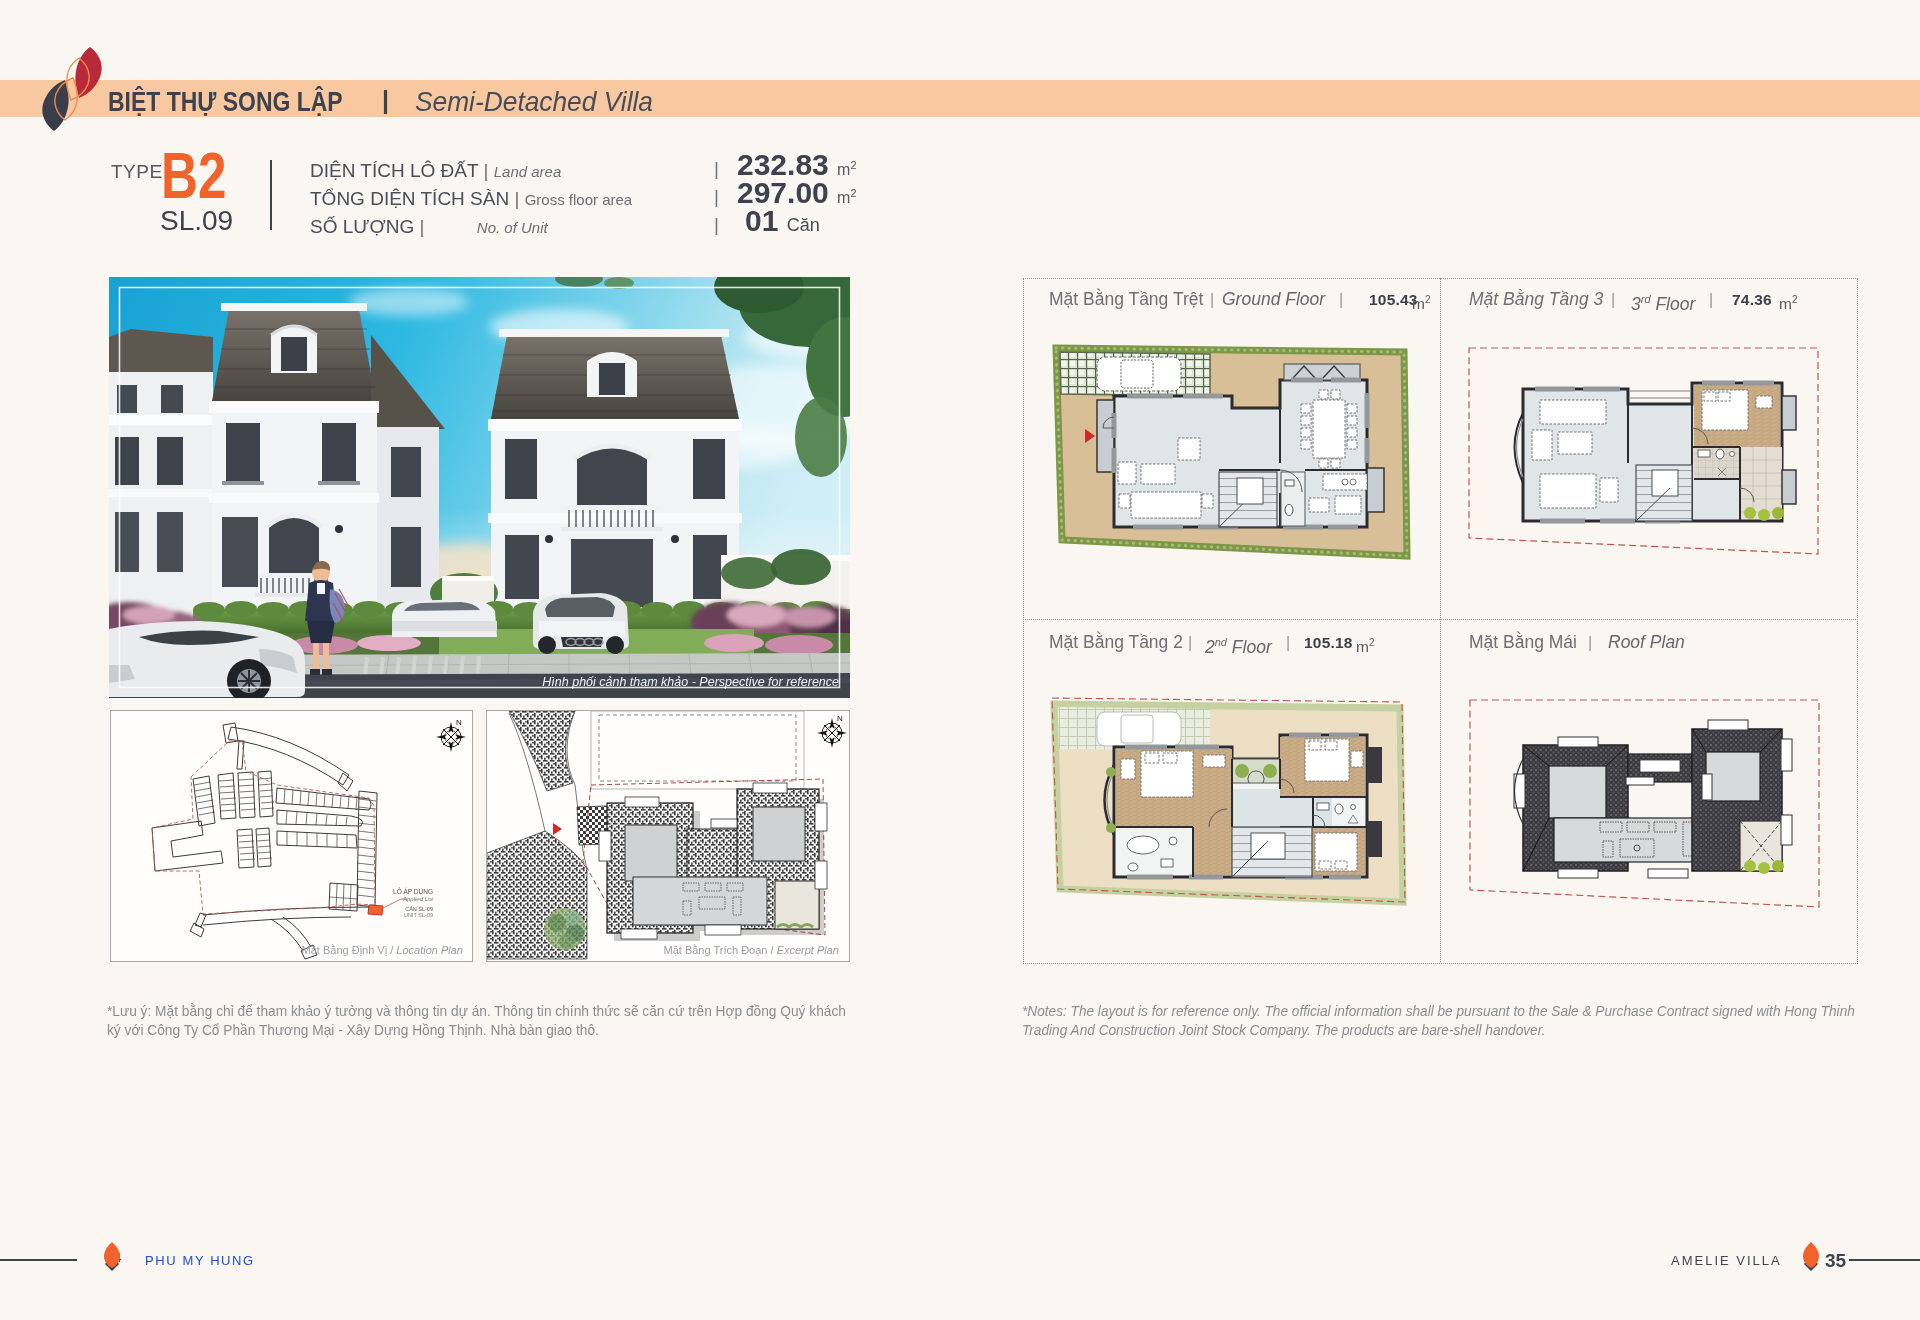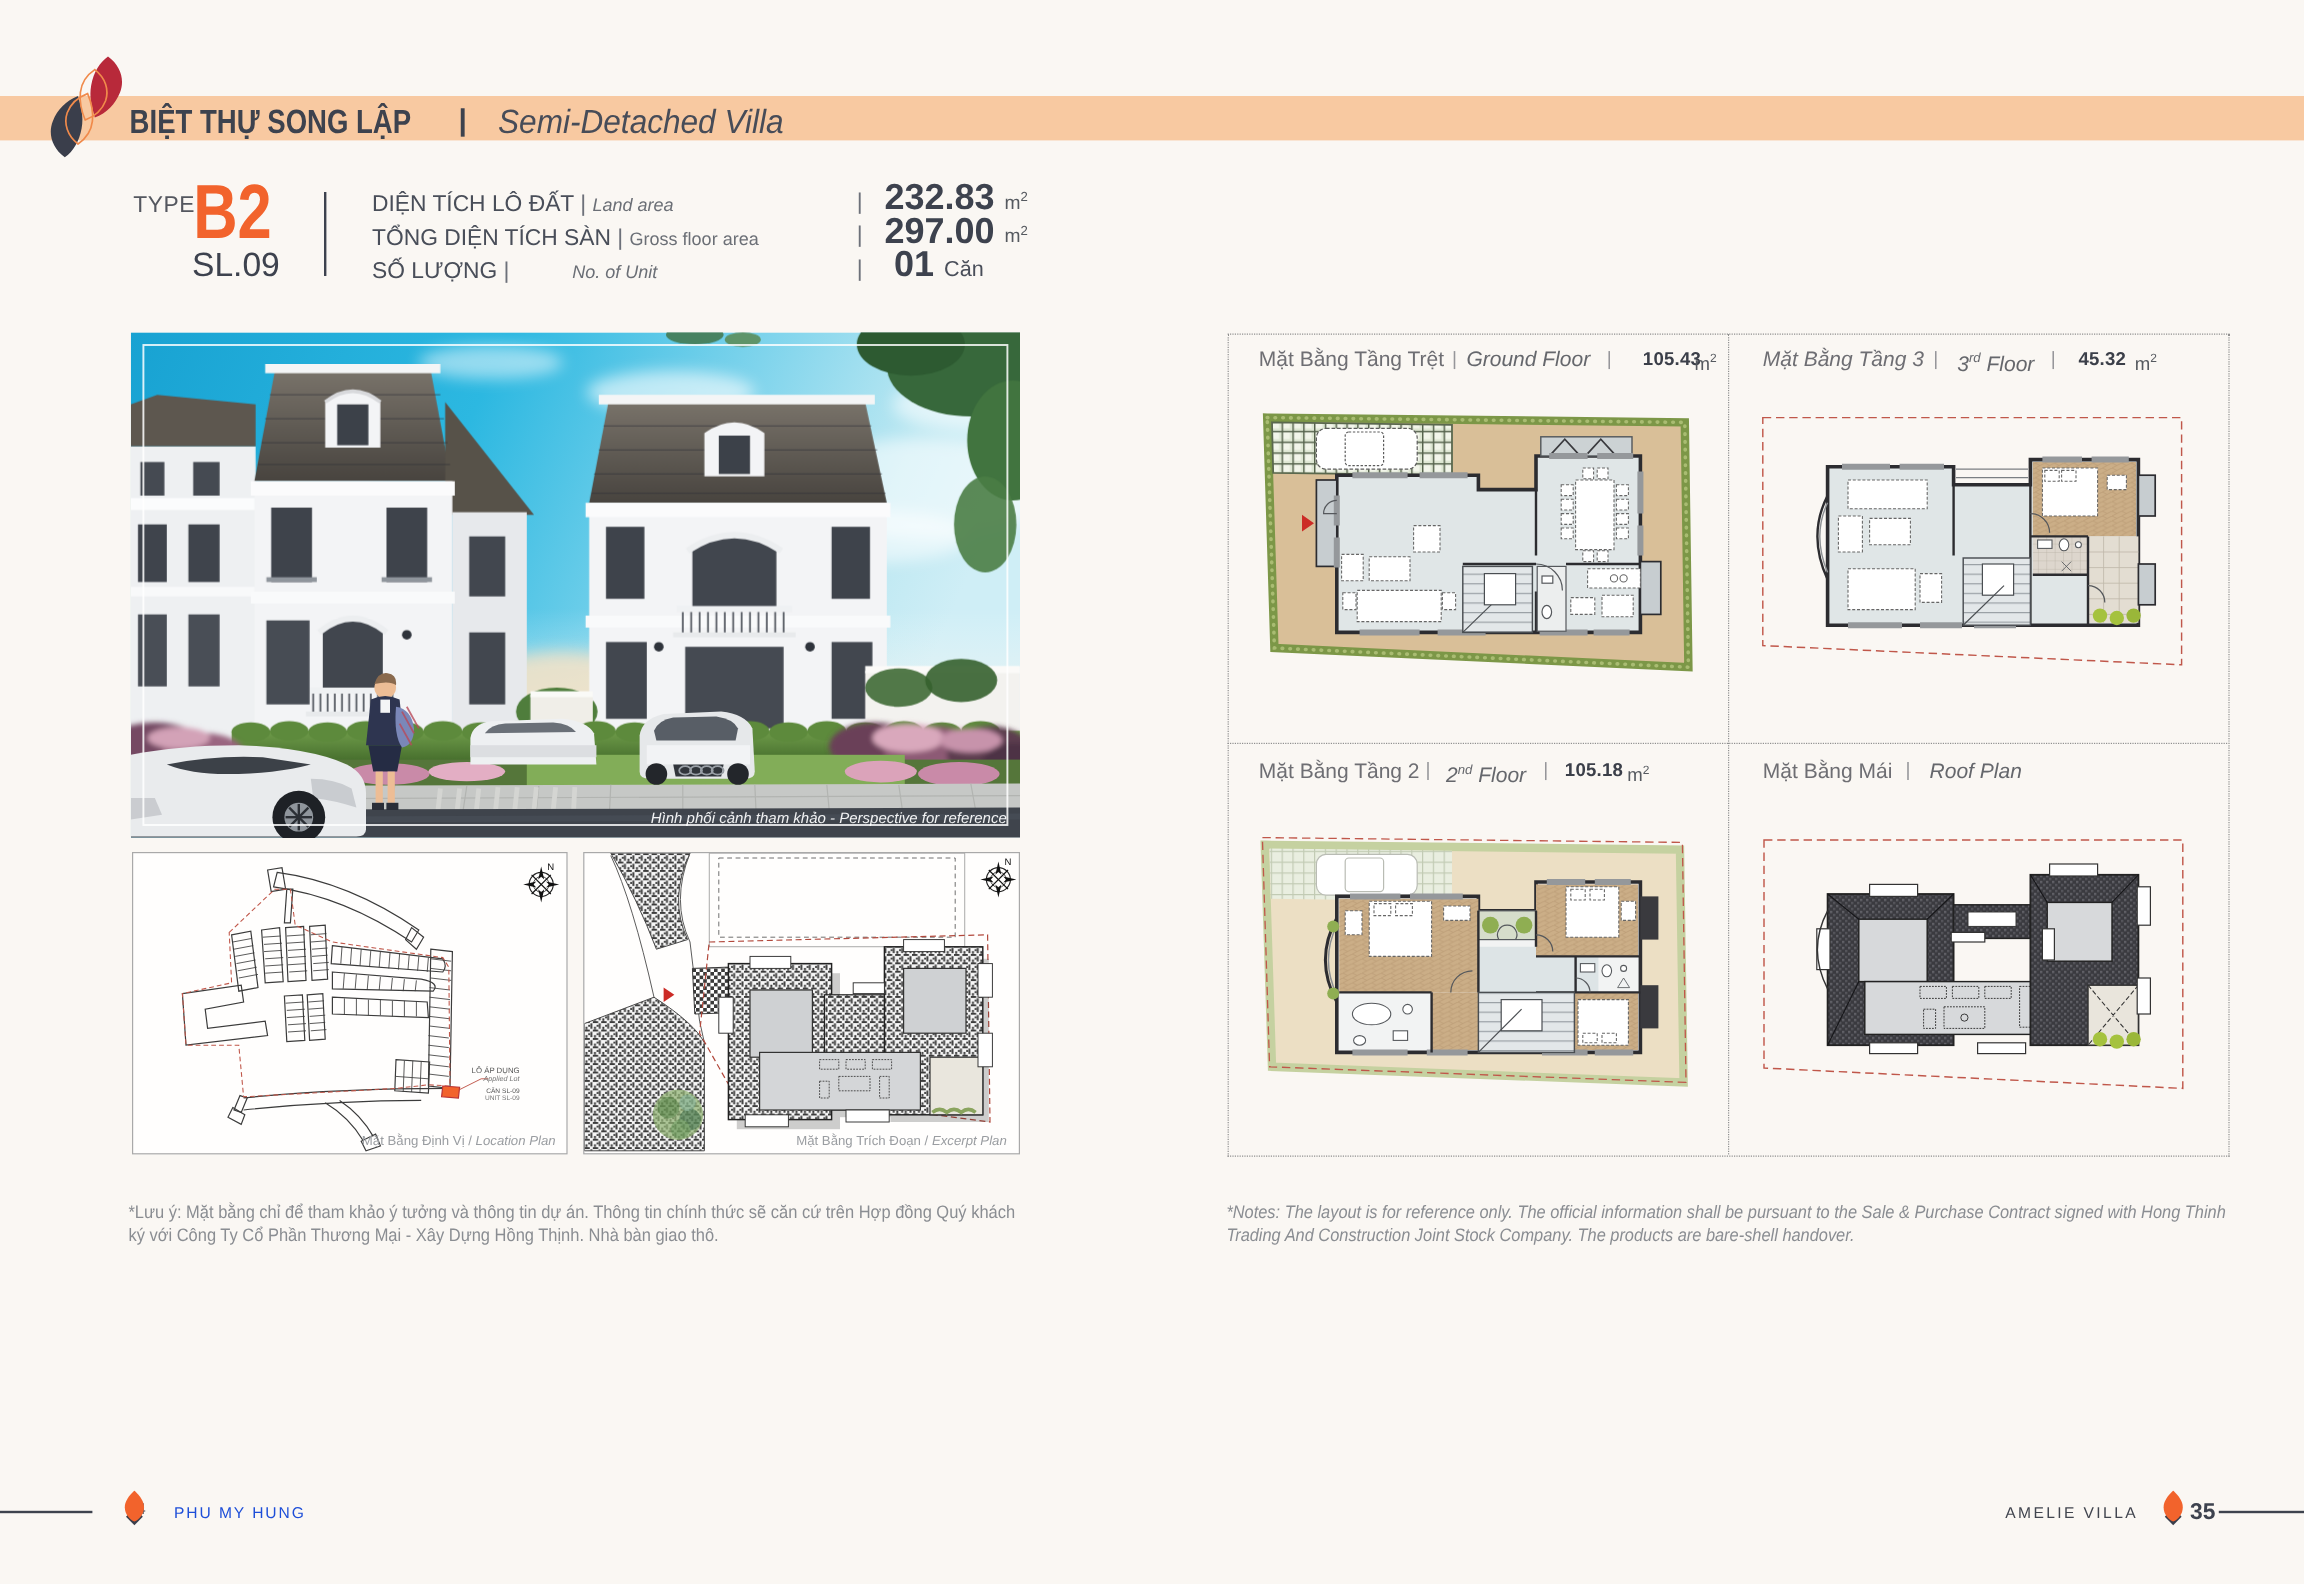--- a/index.html
+++ b/index.html
@@ -638,21 +638,21 @@
 <div class="abs tsep" style="left:1210px;top:290px;">|</div>
 <div class="abs ten" style="left:1222px;top:289px;">Ground Floor</div>
 <div class="abs tsep" style="left:1339px;top:290px;">|</div>
 <div class="abs tval" style="left:1357px;top:290px;margin-left:12px;">105.43</div>
 <div class="abs tm2" style="left:1412px;top:290px;">m<sup>2</sup></div>
 
 <div class="abs tvn" style="left:1469px;top:289px;font-style:italic;">Mặt Bằng Tầng 3</div>
 <div class="abs tsep" style="left:1611px;top:290px;">|</div>
 <div class="abs ten" style="left:1631px;top:289px;">3<sup style="font-size:11px;">rd</sup> Floor</div>
 <div class="abs tsep" style="left:1709px;top:290px;">|</div>
-<div class="abs tval" style="left:1732px;top:290px;">45.32</div>
+<div class="abs tval" style="left:1732px;top:290px;">74.36</div>
 <div class="abs tm2" style="left:1779px;top:290px;">m<sup>2</sup></div>
 
 <div class="abs tvn" style="left:1049px;top:632px;">Mặt Bằng Tầng 2</div>
 <div class="abs tsep" style="left:1188px;top:633px;">|</div>
 <div class="abs ten" style="left:1205px;top:632px;">2<sup style="font-size:11px;">nd</sup> Floor</div>
 <div class="abs tsep" style="left:1286px;top:633px;">|</div>
 <div class="abs tval" style="left:1304px;top:633px;">105.18</div>
 <div class="abs tm2" style="left:1356px;top:633px;">m<sup>2</sup></div>
 
 <div class="abs tvn" style="left:1469px;top:632px;">Mặt Bằng Mái</div>

